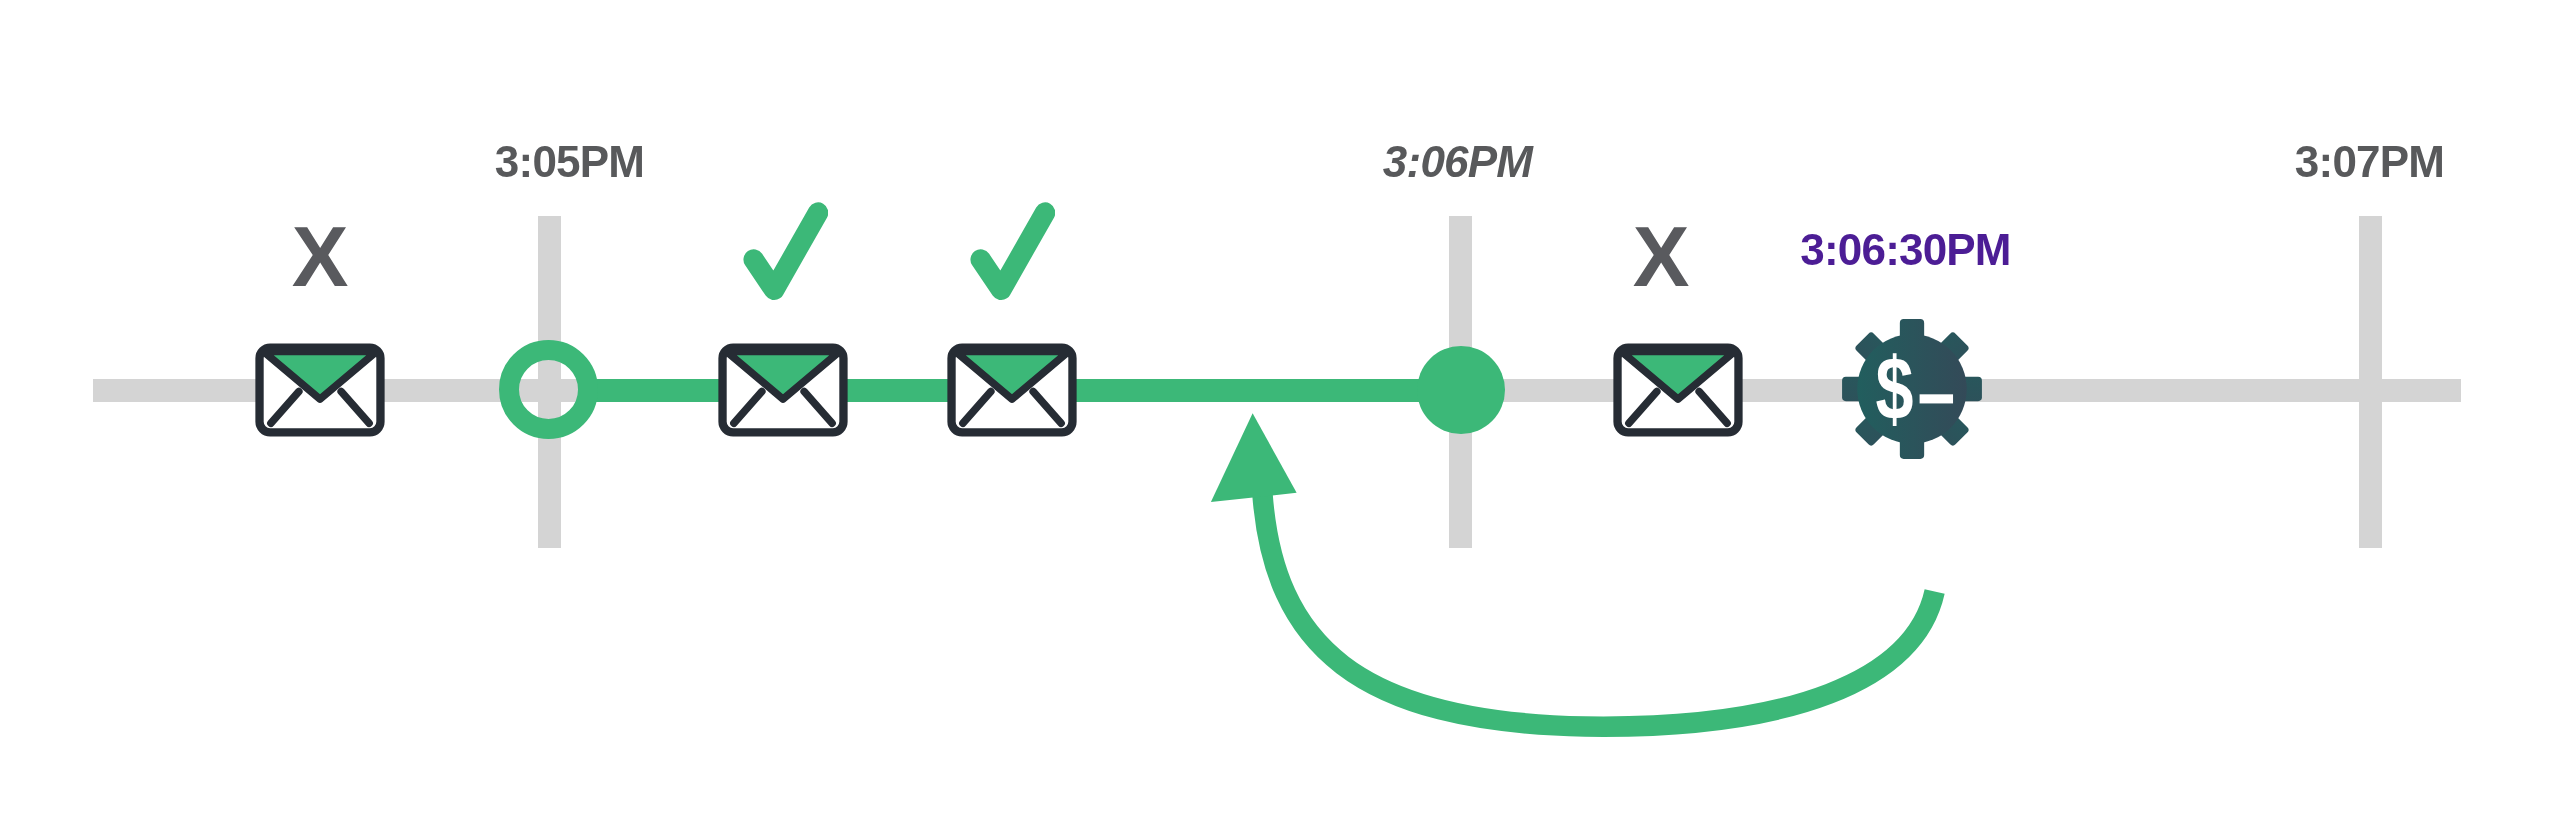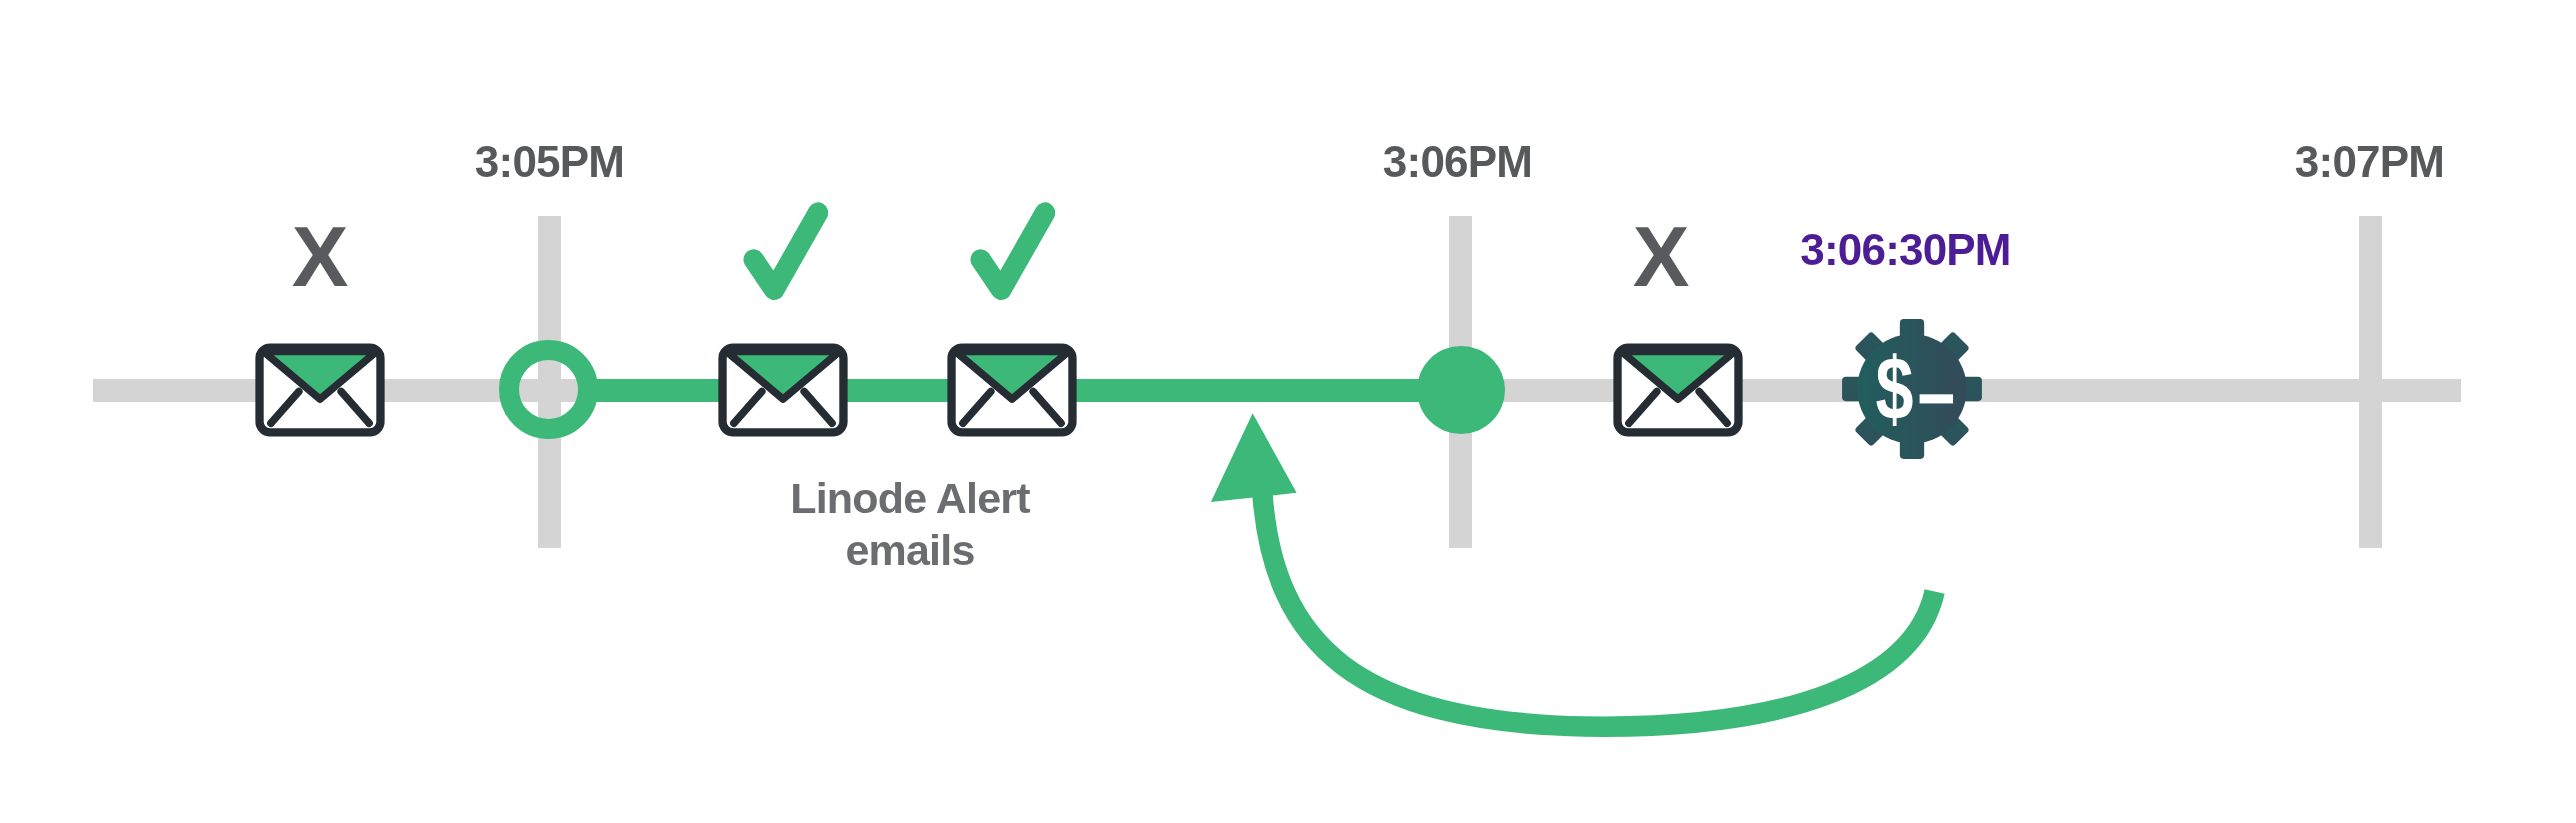--- a/index.html
+++ b/index.html
@@ -10,22 +10,22 @@
   .tick.t305{left:538px;}
   .tick.t306{left:1449px;}
   .tick.t307{left:2359px;}
   .green-seg{position:absolute;left:584px;top:379px;width:877px;height:23px;background:#3cb878;z-index:2;}
   .ring{position:absolute;left:499px;top:340px;width:59px;height:59px;border:20.5px solid #3cb878;
         border-radius:50%;background:transparent;z-index:3;}
   .node{position:absolute;left:1417px;top:346px;width:88px;height:88px;border-radius:50%;
         background:#3cb878;z-index:3;}
   .time-label{position:absolute;top:140px;width:303px;text-align:center;font-size:44px;line-height:44px;
         color:#58595b;letter-spacing:-0.8px;z-index:5;}
-  .time-label.t305{left:398px;}
-  .time-label.t306{left:1306px;}
+  .time-label.t305{left:418px;}
+  .time-label.t306{left:1306px;font-style:italic;}
   .time-label.t307{left:2218px;}
   .sub-time{position:absolute;left:1754px;top:228px;width:303px;text-align:center;font-size:44px;
         line-height:44px;color:#4c1d95;letter-spacing:-0.8px;z-index:5;}
   .xmark{position:absolute;top:214px;width:130px;text-align:center;font-size:85px;line-height:85px;
         color:#595a5e;z-index:5;}
   .xmark.x1{left:255px;}
   .xmark.x2{left:1596px;}
   .envelope{position:absolute;top:343px;width:130px;height:94px;z-index:4;}
   .envelope.e1{left:255px;}
   .envelope.e2{left:718px;}
@@ -112,21 +112,17 @@
     </g>
     <text x="77" y="140" font-size="118" font-weight="bold" fill="#ffffff" text-anchor="middle" textLength="50" lengthAdjust="spacingAndGlyphs">$</text>
     <rect x="110" y="107" width="44" height="12" fill="#ffffff"></rect>
   </svg>
 
   <svg class="arrow" viewBox="0 0 1040 470">
     <path d="M 85 132 C 100 330, 210 432, 510 438 C 780 442, 945 378, 971 260" fill="none" stroke="#3cb878" stroke-width="27"></path>
     <polygon points="72,25 17,142 130,130" fill="#3cb878"></polygon>
   </svg>
 
-  <div class="caption linode">
-    <div>Linode Alert</div>
-    <div>emails</div>
-  </div>
   <div class="caption autofwd">
   </div>
 
 </div>
 
 
 </body></html>

